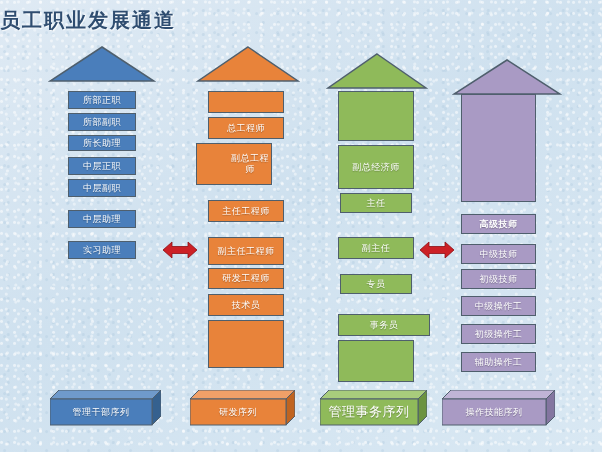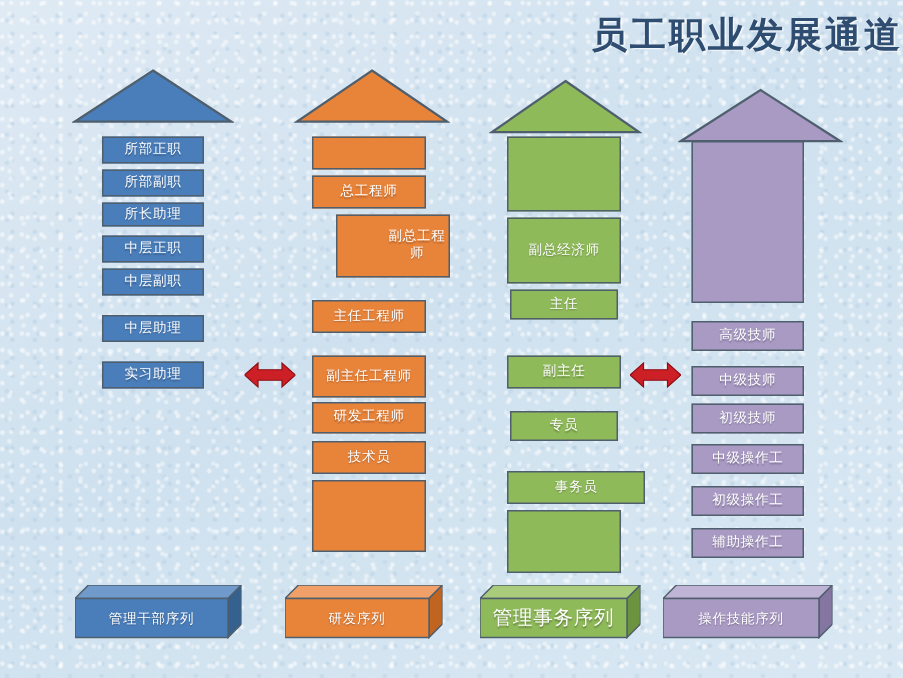--- a/index.html
+++ b/index.html
@@ -20,22 +20,22 @@
       radial-gradient(circle at 55% 88%, rgba(180,205,225,.45) 0 1px, transparent 2px),
       radial-gradient(circle at 22% 72%, rgba(180,205,225,.40) 0 1px, transparent 2px),
       linear-gradient(150deg, #dfeaf4 0%, #cfe1ef 45%, #d9e8f3 100%);
     background-size: 13px 11px, 17px 15px, 11px 13px, 19px 17px, 15px 12px, 21px 19px, 100% 100%;
   }
 
   
   .title {
     position: absolute;
     left: 0; right: 0; top: 7px;
-    text-align: right;
-    font-size: 24px;
+    text-align: left;
+    font-size: 20px;
     font-weight: bold;
     letter-spacing: 2px;
     color: #2f4d70;
     text-shadow: 1px 1px 1px rgba(255,255,255,.85);
   }
 
   
   .col { position: absolute; }
 
   .arrow-head {
@@ -92,21 +92,21 @@
   </div>
 
   <div class="col" style="left:196px; top:45px; width:104px; height:340px;">
     <div class="arrow-head">
       <svg viewBox="0 0 104 38" preserveAspectRatio="none">
         <polygon points="52,2 102,36 2,36" fill="#e8833a" stroke="#4f5f6d" stroke-width="1.5"></polygon>
       </svg>
     </div>
     <div class="box empty" style="left:12px; top:46px; width:76px; height:22px; background:#e8833a;"></div>
     <div class="box" style="left:12px; top:72px; width:76px; height:22px; background:#e8833a;">总工程师</div>
-    <div class="box" style="left:28px; top:98px; width:76px; height:42px; background:#e8833a;padding-left:32px;">副总工程师</div>
+    <div class="box" style="left:0; top:98px; width:76px; height:42px; background:#e8833a;padding-left:32px;">副总工程师</div>
     <div class="box" style="left:12px; top:155px; width:76px; height:22px; background:#e8833a;">主任工程师</div>
     <div class="box" style="left:12px; top:192px; width:76px; height:28px; background:#e8833a;">副主任工程师</div>
     <div class="box" style="left:12px; top:223px; width:76px; height:21px; background:#e8833a;">研发工程师</div>
     <div class="box" style="left:12px; top:249px; width:76px; height:22px; background:#e8833a;">技术员</div>
     <div class="box empty" style="left:12px; top:275px; width:76px; height:48px; background:#e8833a;"></div>
   </div>
 
   <div class="col" style="left:326px; top:52px; width:102px; height:330px;">
     <div class="arrow-head">
       <svg viewBox="0 0 102 38" preserveAspectRatio="none">
@@ -122,21 +122,21 @@
     <div class="box empty" style="left:12px; top:288px; width:76px; height:42px; background:#8fba5a;"></div>
   </div>
 
   <div class="col" style="left:452px; top:58px; width:110px; height:330px;">
     <div class="arrow-head">
       <svg viewBox="0 0 110 38" preserveAspectRatio="none">
         <polygon points="55,2 108,36 2,36" fill="#a99ac4" stroke="#4f5f6d" stroke-width="1.5"></polygon>
       </svg>
     </div>
     <div class="box empty" style="left:9px; top:36px; width:75px; height:108px; background:#a99ac4;"></div>
-    <div class="box" style="left:9px; top:156px; width:75px; height:20px; background:#a99ac4;">高级技师</div>
+    <div class="box" style="left:9px; top:156px; width:75px; height:20px; background:#a99ac4;font-weight:bold;">高级技师</div>
     <div class="box" style="left:9px; top:186px; width:75px; height:20px; background:#a99ac4;">中级技师</div>
     <div class="box" style="left:9px; top:211px; width:75px; height:20px; background:#a99ac4;">初级技师</div>
     <div class="box" style="left:9px; top:238px; width:75px; height:20px; background:#a99ac4;">中级操作工</div>
     <div class="box" style="left:9px; top:266px; width:75px; height:20px; background:#a99ac4;">初级操作工</div>
     <div class="box" style="left:9px; top:294px; width:75px; height:20px; background:#a99ac4;">辅助操作工</div>
   </div>
 
   <div class="dbl-arrow" style="left:163px; top:240px;">
     <svg viewBox="0 0 34 20">
       <polygon points="0,10 9,2 9,6.5 25,6.5 25,2 34,10 25,18 25,13.5 9,13.5 9,18" fill="#cc2026" stroke="#8d0f14" stroke-width="0.8"></polygon>

